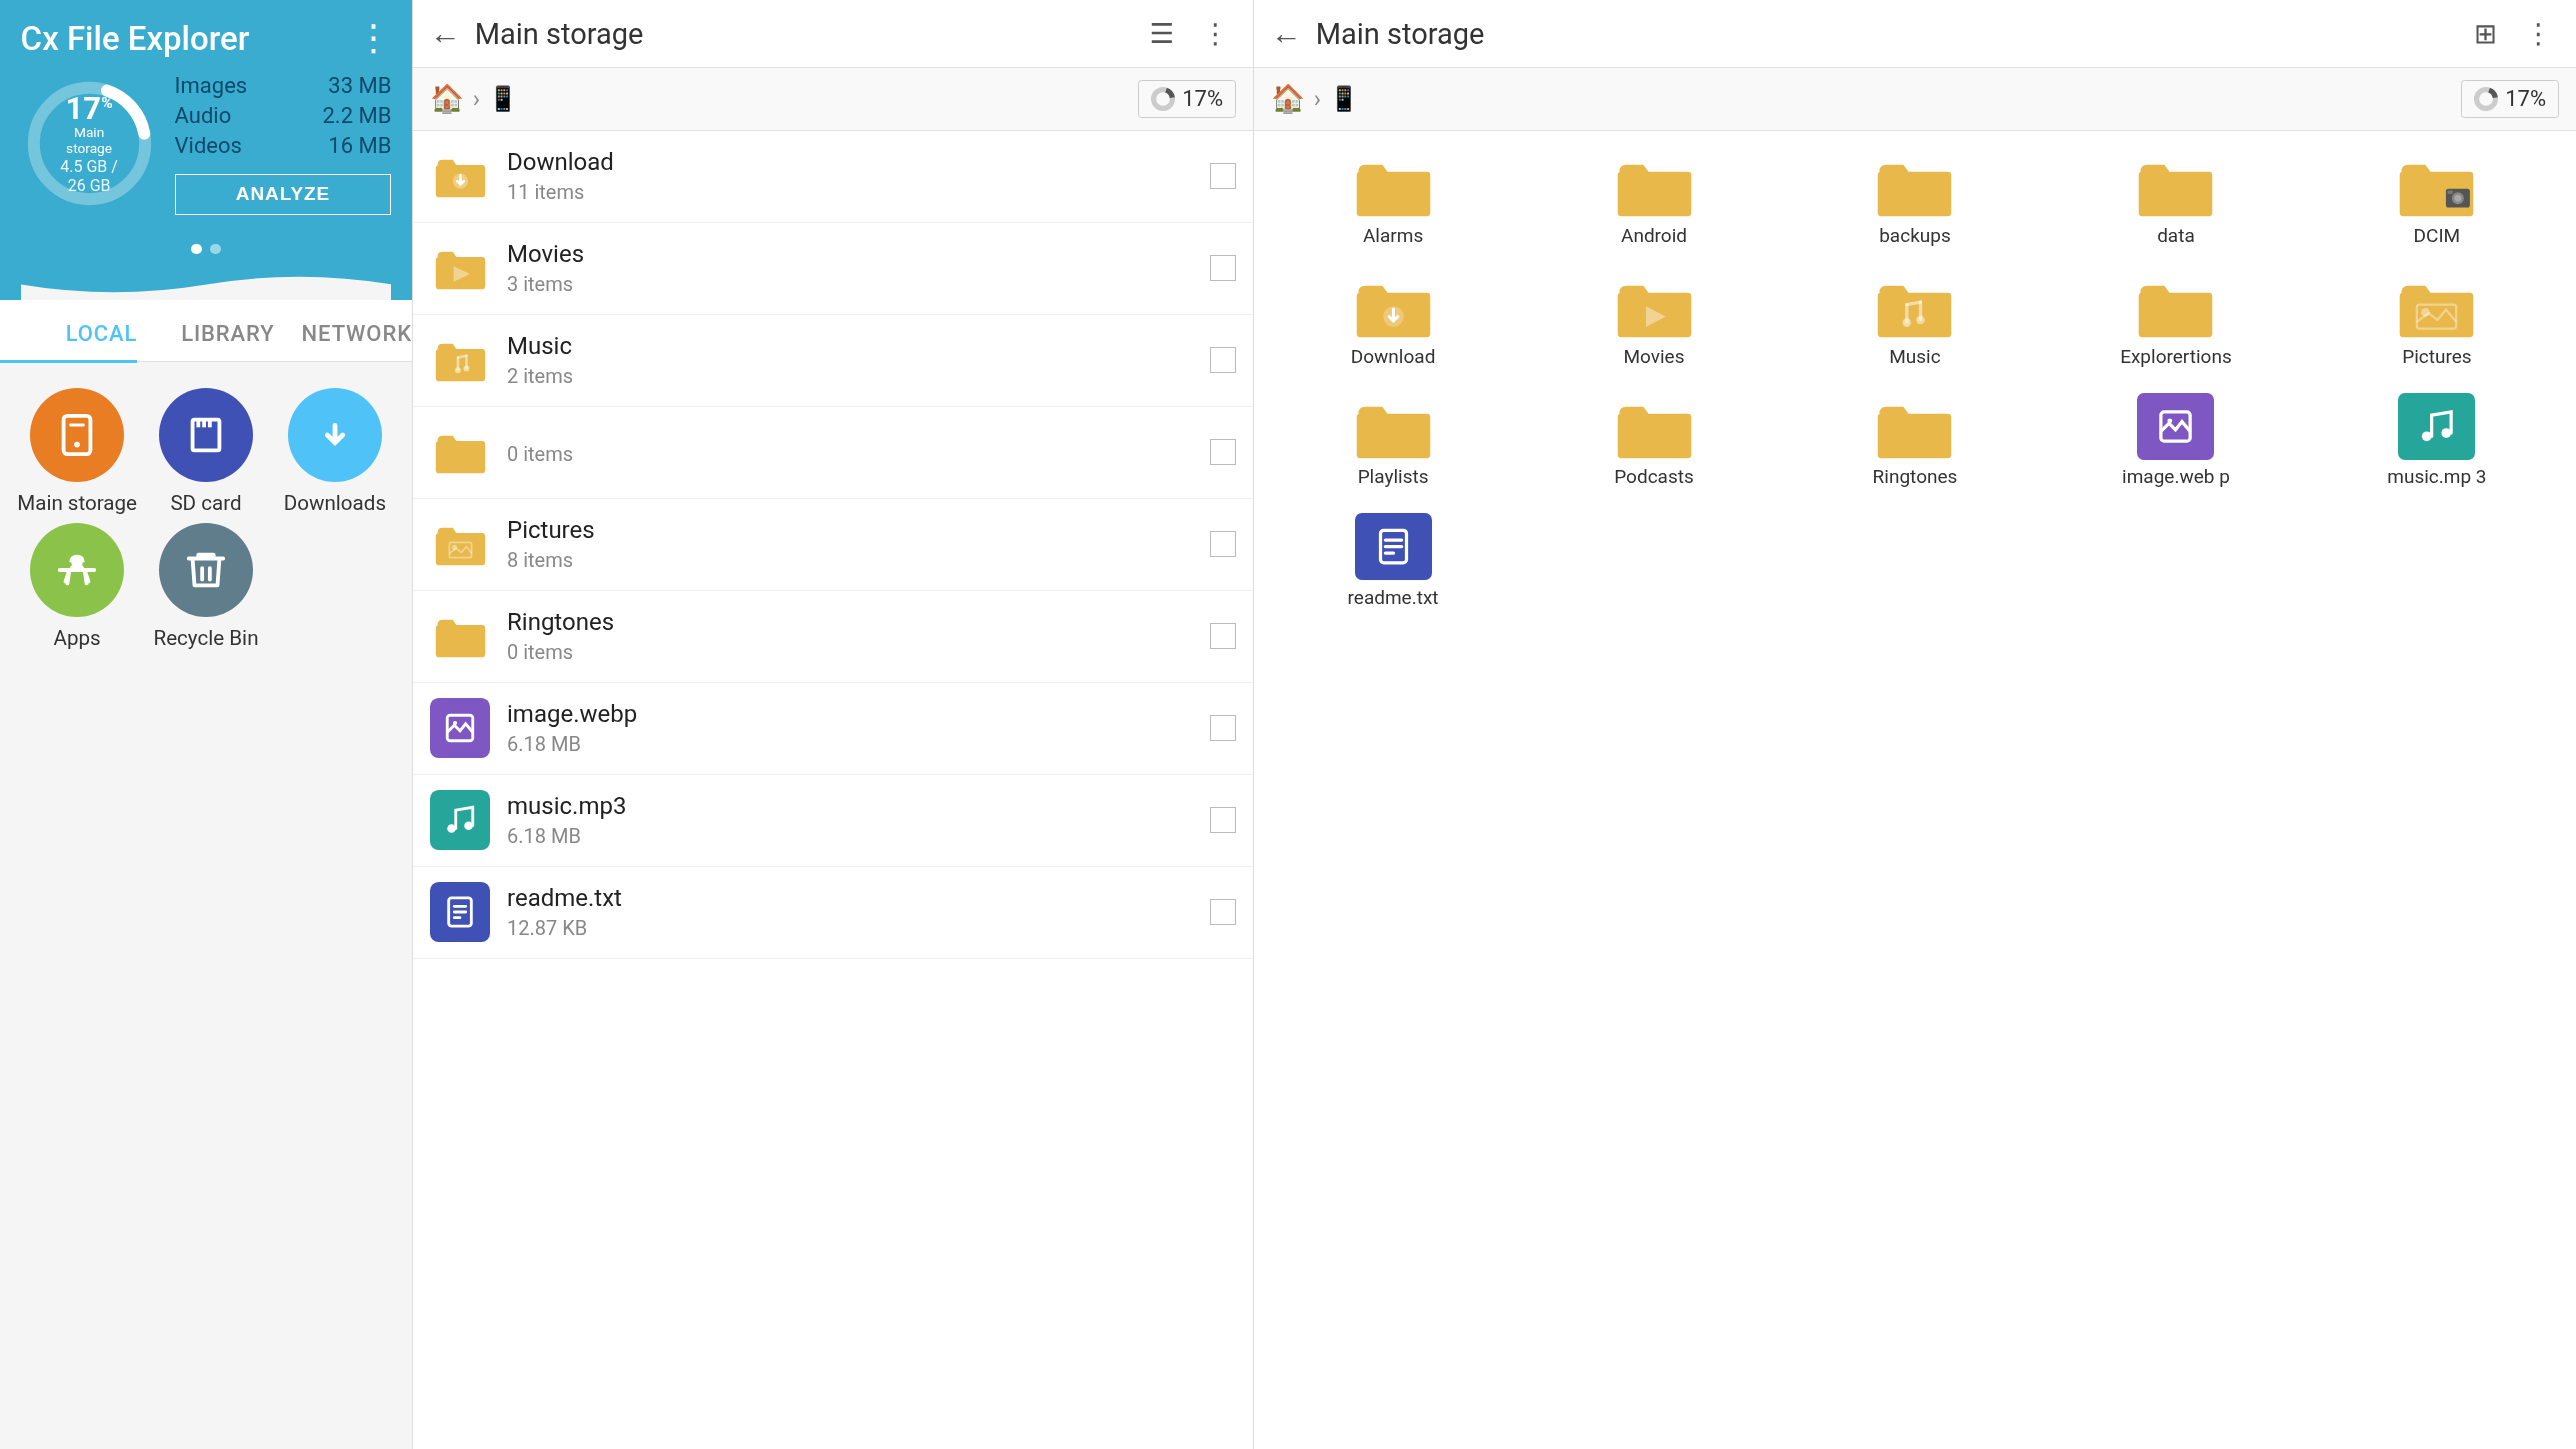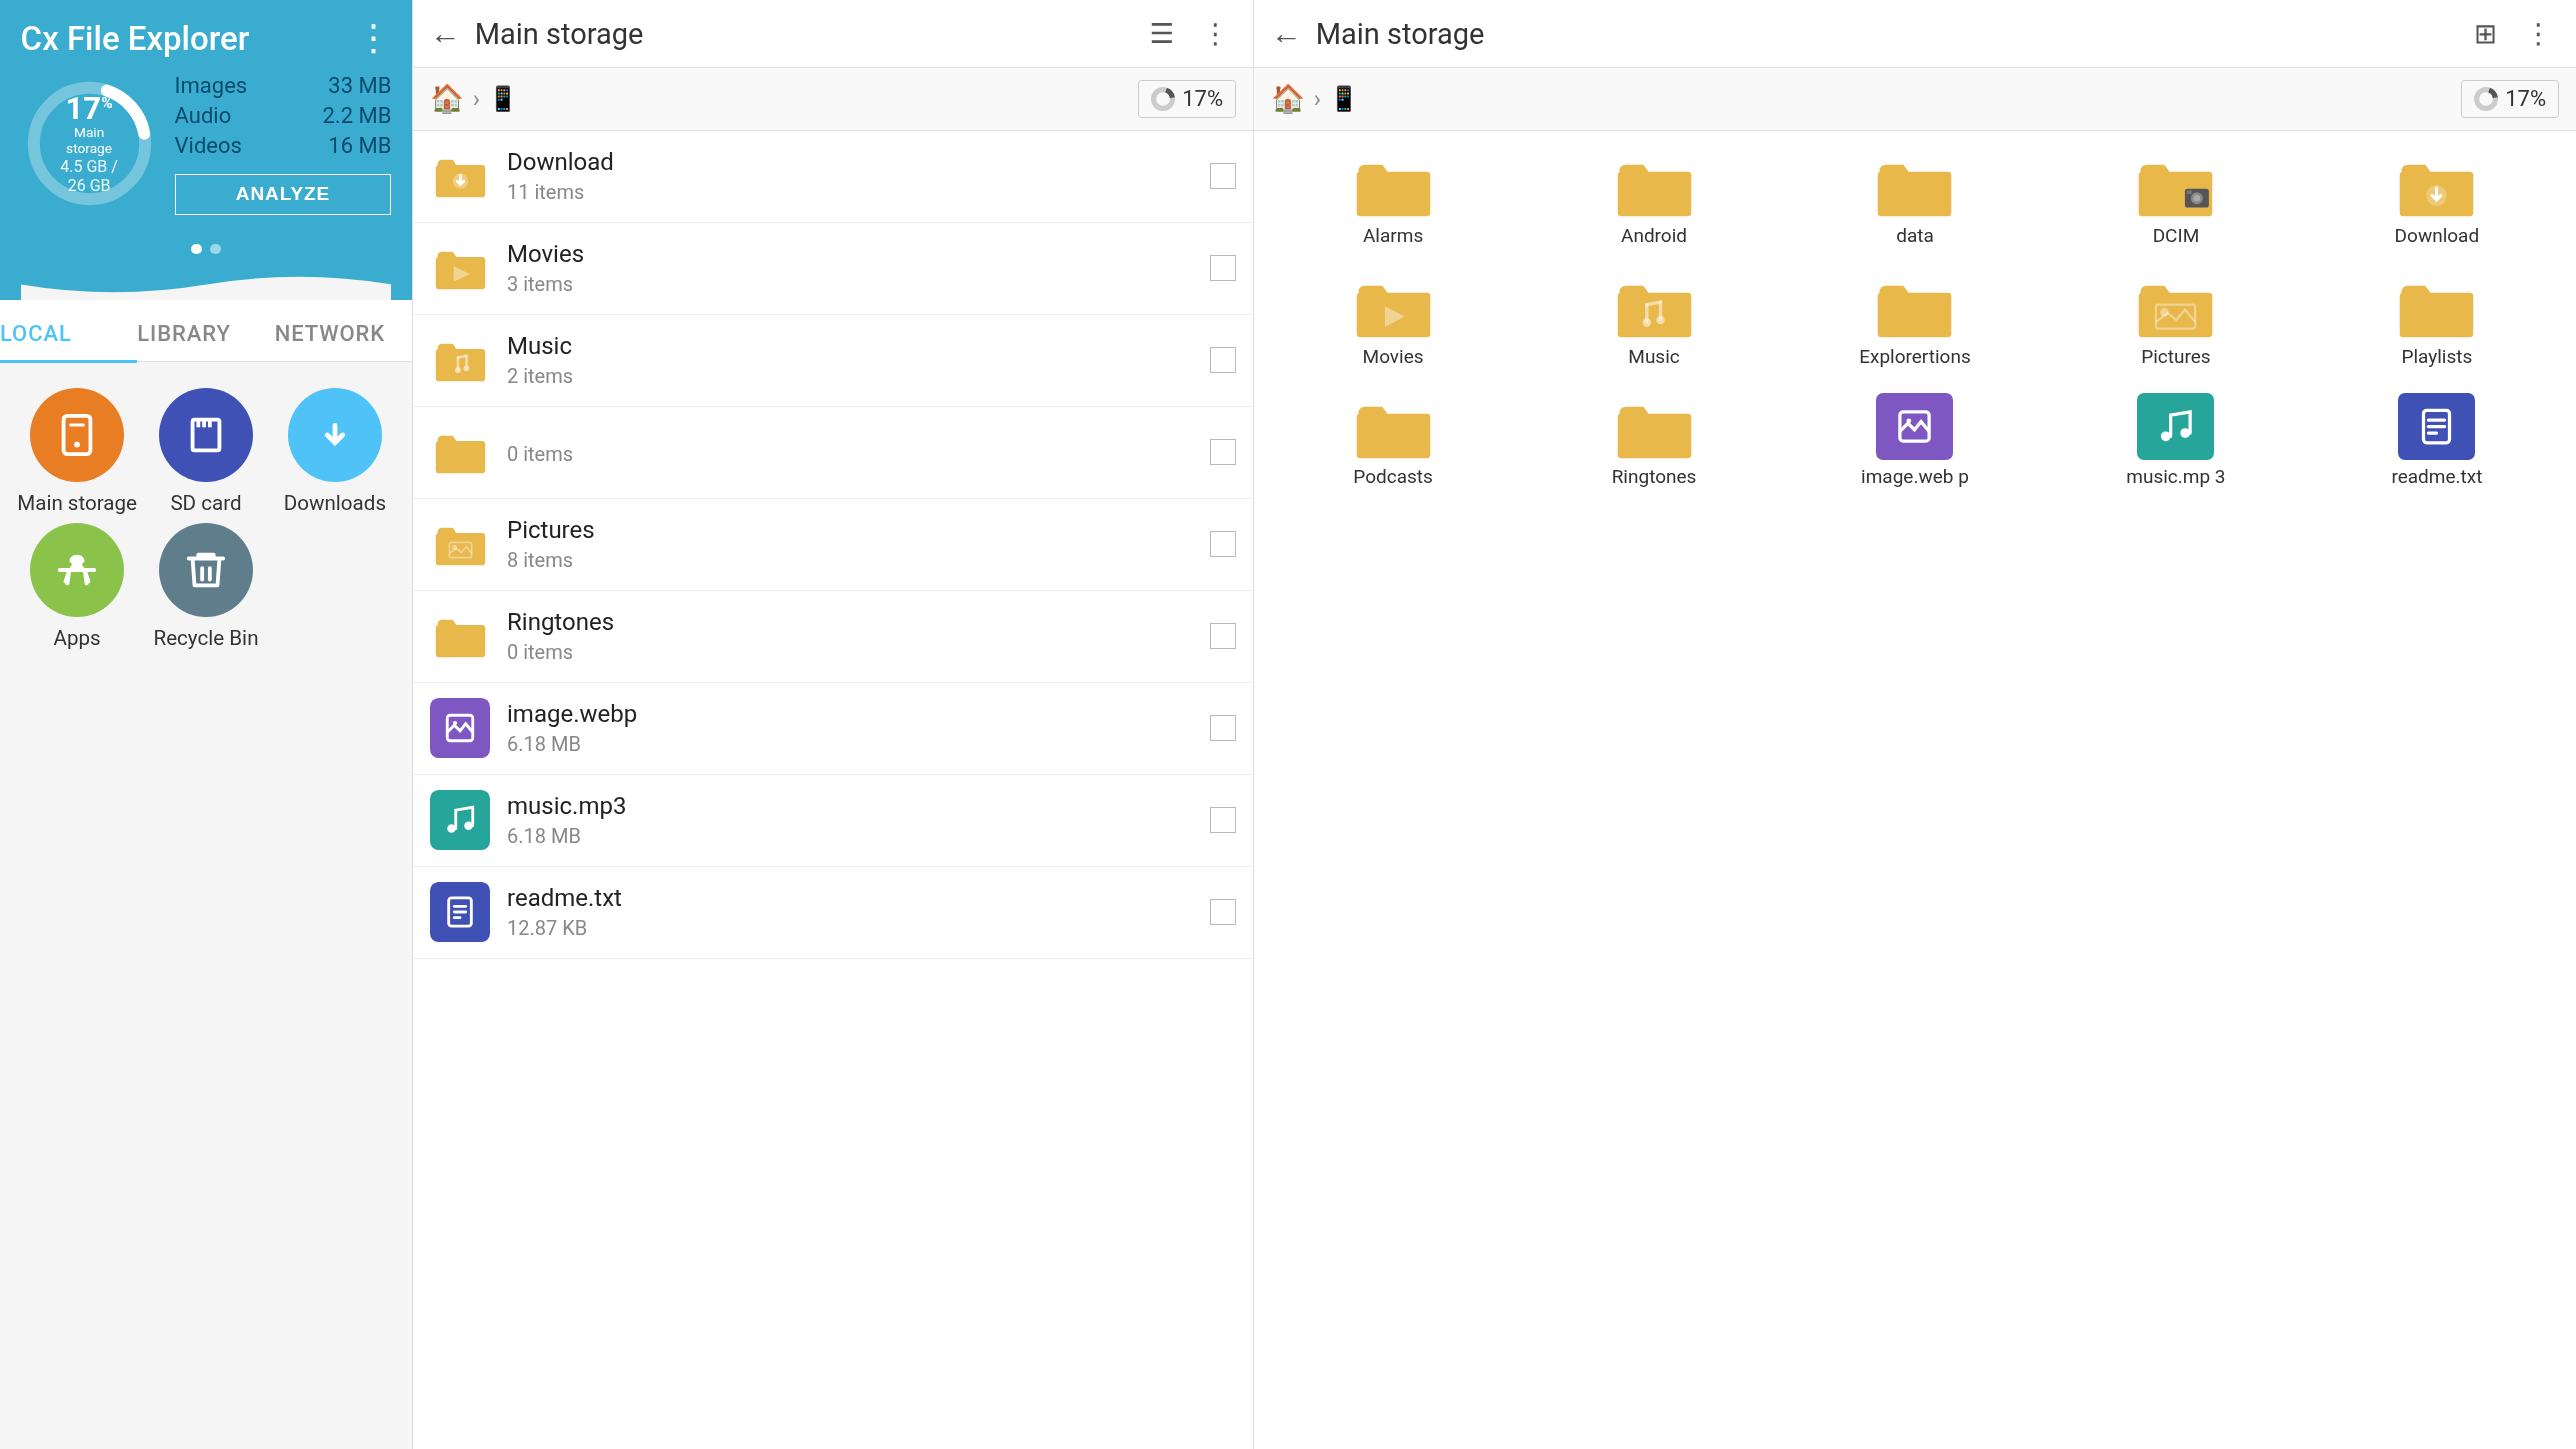--- a/index.html
+++ b/index.html
@@ -157,21 +157,21 @@
 
     
     .tabs {
       display: flex;
       border-bottom: 1.7px solid #e0e0e0;
       background: white;
     }
 
     .tab {
       flex: 1;
-      text-align: left;
+      text-align: right;
       padding: 20.6px 0 15.5px;
       font-size: 22px;
       font-weight: 500;
       color: #888;
       cursor: pointer;
       letter-spacing: 0.9px;
       position: relative;
     }
 
     .tab.active {
@@ -725,20 +725,26 @@
       <span class="grid-item-label">Alarms</span>
     </div>
 
     <div class="grid-item">
       <svg class="grid-folder-svg" viewBox="0 0 90 78">
         <path d="M4 24 Q4 16 12 16 L32 16 L38 24 L84 24 Q88 24 88 28 L88 72 Q88 76 84 76 L6 76 Q2 76 2 72 L2 28 Q2 24 6 24 Z" fill="#e8b84b"></path>
       </svg>
       <span class="grid-item-label">Android</span>
     </div>
 
+    <div class="grid-item">
+      <svg class="grid-folder-svg" viewBox="0 0 90 78">
+        <path d="M4 24 Q4 16 12 16 L32 16 L38 24 L84 24 Q88 24 88 28 L88 72 Q88 76 84 76 L6 76 Q2 76 2 72 L2 28 Q2 24 6 24 Z" fill="#e8b84b"></path>
+      </svg>
+      <span class="grid-item-label">backups</span>
+    </div>
 
     <div class="grid-item">
       <svg class="grid-folder-svg" viewBox="0 0 90 78">
         <path d="M4 24 Q4 16 12 16 L32 16 L38 24 L84 24 Q88 24 88 28 L88 72 Q88 76 84 76 L6 76 Q2 76 2 72 L2 28 Q2 24 6 24 Z" fill="#e8b84b"></path>
       </svg>
       <span class="grid-item-label">data</span>
     </div>
 
     <div class="grid-item">
       <svg class="grid-folder-svg" viewBox="0 0 90 78">

